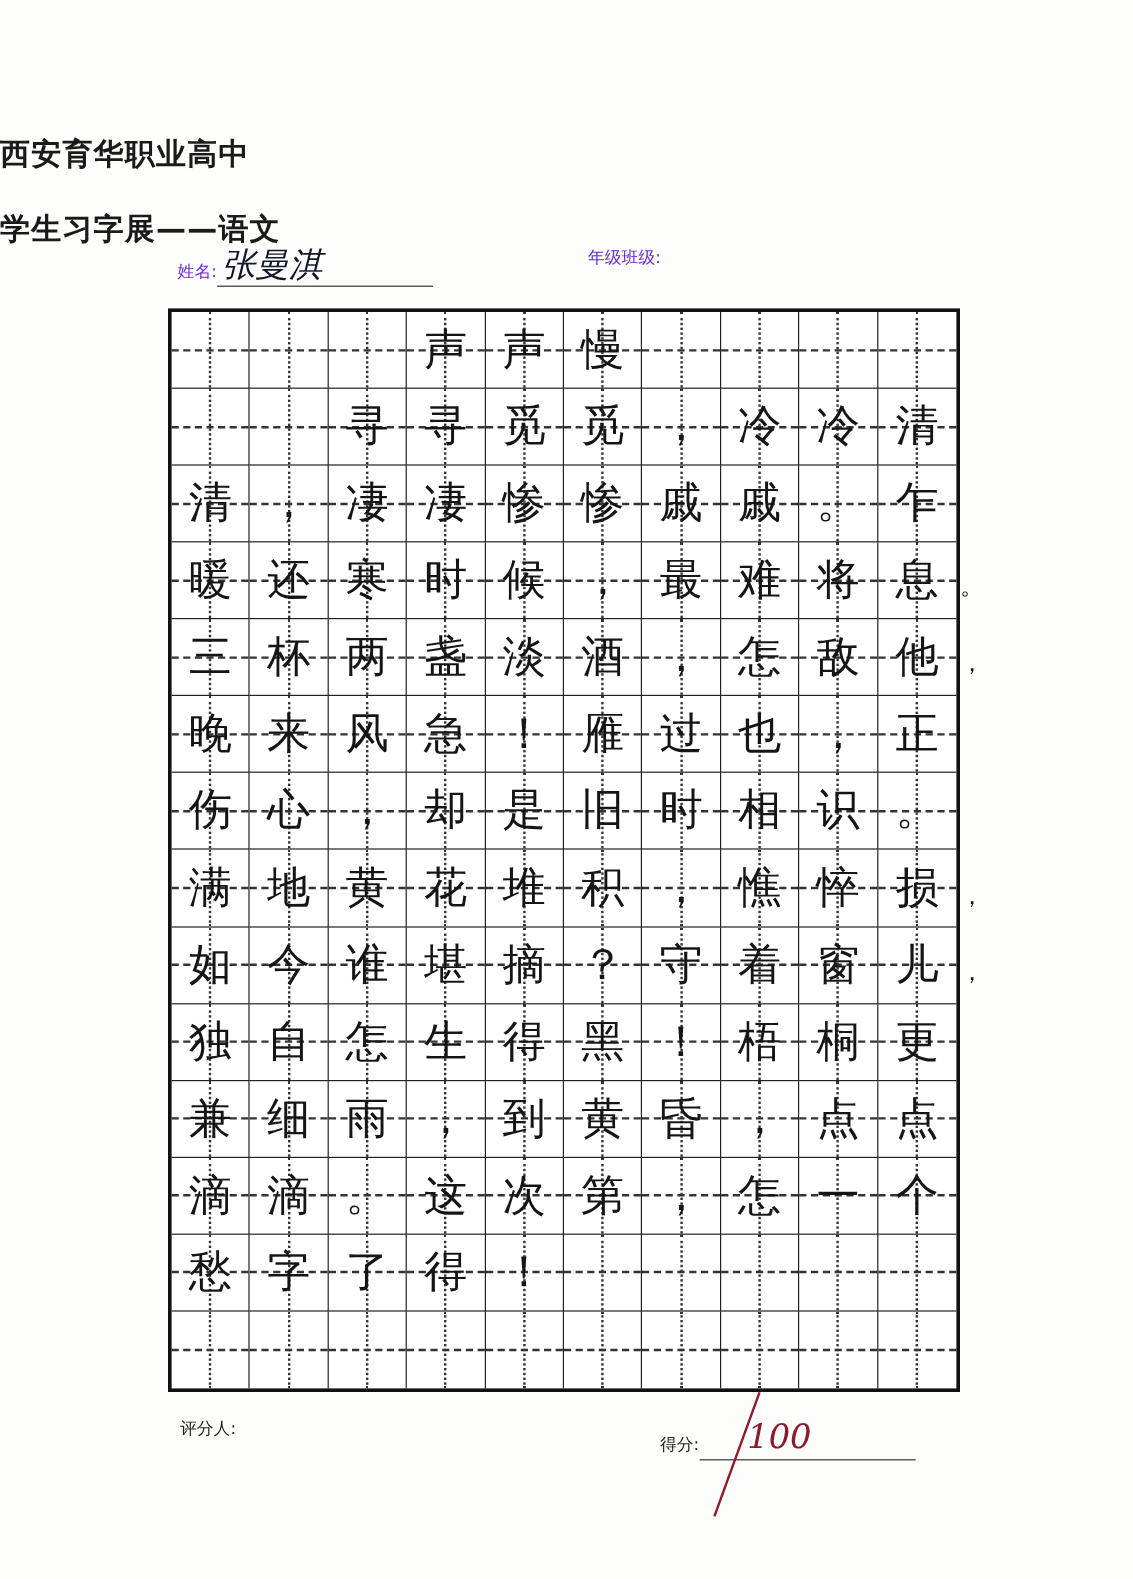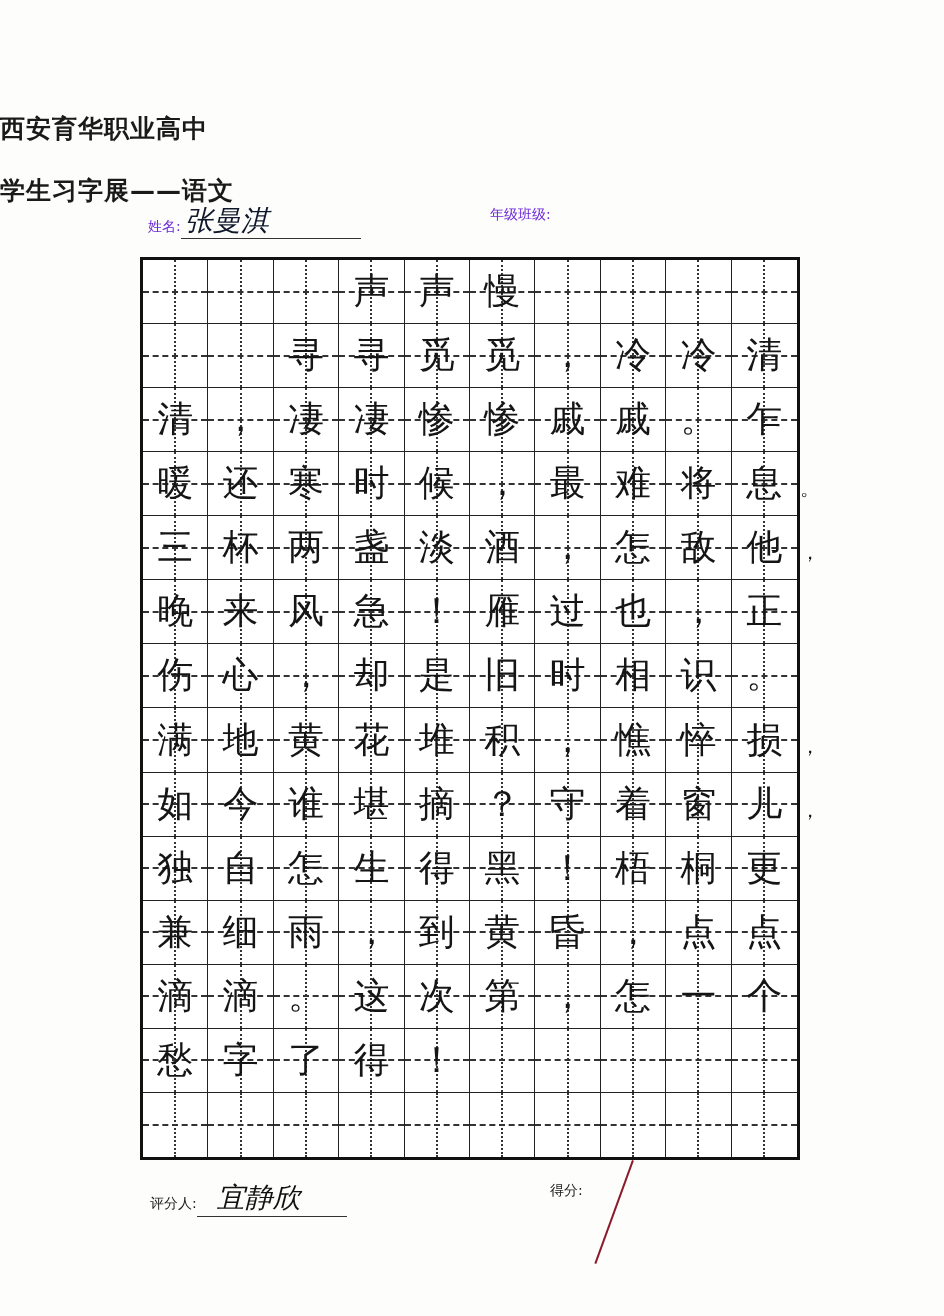--- a/index.html
+++ b/index.html
@@ -522,19 +522,19 @@
   </div>
 <div id="margin-layer">
     <div class="margin-mark" style="left: 800px; top: 474.75px;">。</div>
     <div class="margin-mark" style="left: 800px; top: 539.25px;">，</div>
     <div class="margin-mark" style="left: 800px; top: 732.75px;">，</div>
     <div class="margin-mark" style="left: 800px; top: 797.25px;">，</div>
   </div>
 
 <div class="footer-field" id="grader-field">
   <span class="label">评分人:</span>
-  <span class="value">宜静欣</span>
 </div>
 
 <div class="footer-field" id="score-field">
   <span class="label">得分:</span>
+  <span class="value">100</span>
 </div>
 <div class="score-slash"></div>
 
 </body></html>

